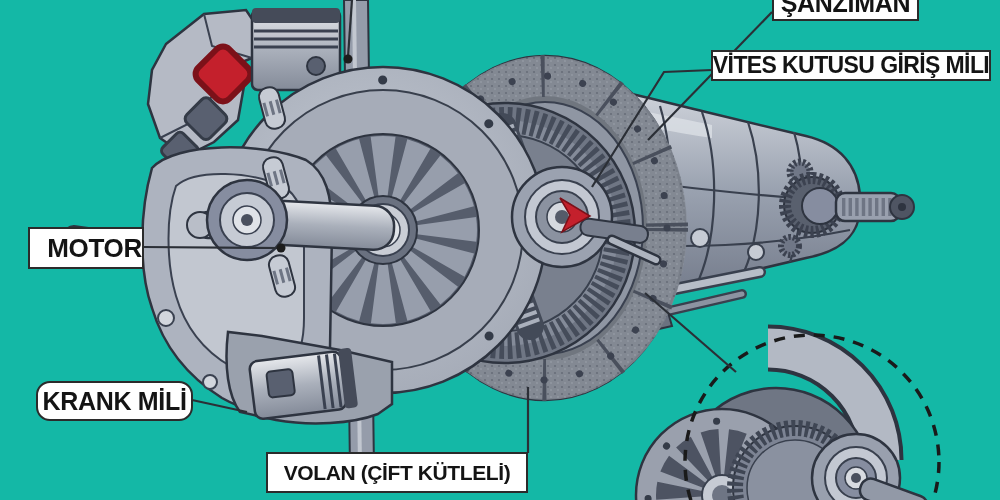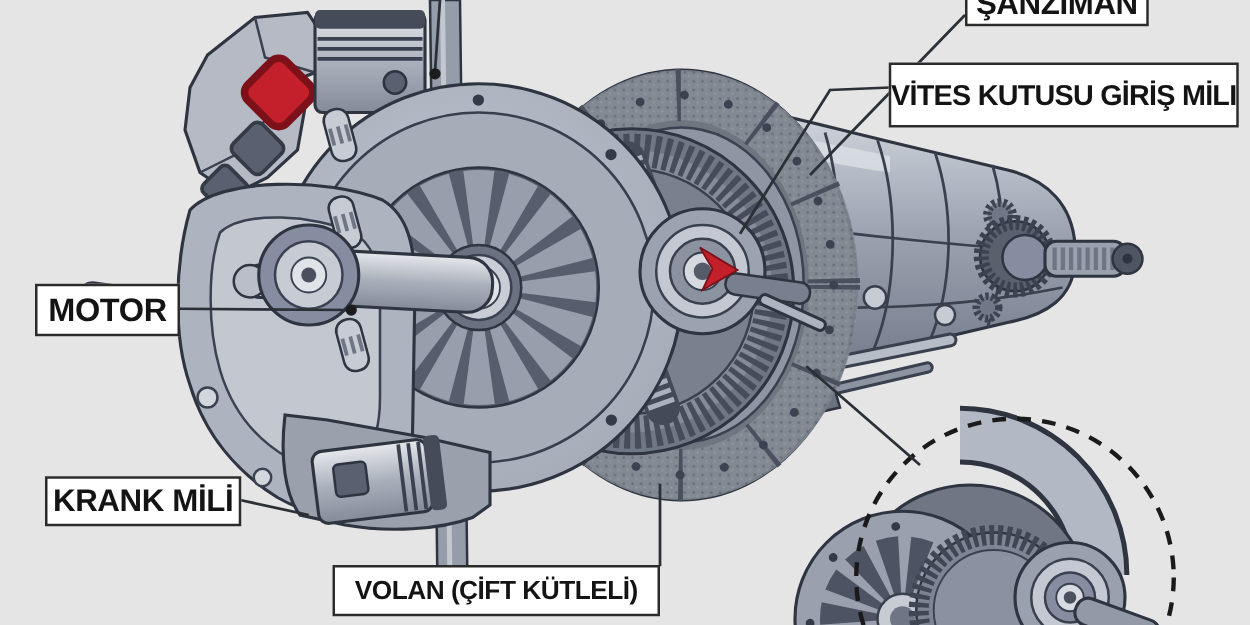--- a/index.html
+++ b/index.html
@@ -1,35 +1,35 @@
 <!DOCTYPE html>
 <html><head>
 <meta charset="utf-8">
 <style>
   html,body{margin:0;padding:0;}
   body{width:1000px;height:500px;overflow:hidden;background:#ffffff;
        font-family:"Liberation Sans", sans-serif;}
-  #stage{position:relative;width:1000px;height:500px;overflow:hidden;background:#e5e5e5;}
+  #stage{position:relative;width:1000px;height:500px;overflow:hidden;background:#14b8a6;}
   #art{position:absolute;left:0;top:0;}
   .label-box{
     position:absolute;
     box-sizing:border-box;
     background:#ffffff;
     border:2px solid #2b2b2b;
     color:#141414;
     font-weight:bold;
     display:flex;align-items:center;justify-content:center;
     white-space:nowrap;
     line-height:1;
     letter-spacing:-0.3px;
   }
   #label-sanziman{left:772px;top:-27px;width:147px;height:48px;font-size:25px;align-items:flex-end;padding-bottom:3px;}
-  #label-vites{left:711px;top:50px;width:280px;height:52px;font-size:23px;letter-spacing:-0.6px;}
-  #label-motor{left:28px;top:227px;width:116px;height:42px;font-size:26px;}
-  #label-krank{left:36px;top:381px;width:157px;height:40px;font-size:25px;}
+  #label-vites{left:711px;top:50px;width:280px;height:31px;font-size:23px;letter-spacing:-0.6px;}
+  #label-motor{left:28px;top:227px;width:116px;height:42px;font-size:26px;justify-content:flex-end;}
+  #label-krank{left:36px;top:381px;width:157px;height:40px;font-size:25px;border-radius:14px;}
   #label-volan{left:266px;top:452px;width:262px;height:41px;font-size:21px;letter-spacing:-0.4px;}
 </style>
 </head>
 <body>
 
 <div id="stage">
 
   <svg id="art" width="1000" height="500" viewBox="0 0 1000 500">
     <defs>
       <linearGradient id="gVert" x1="0" y1="0" x2="0" y2="1">

